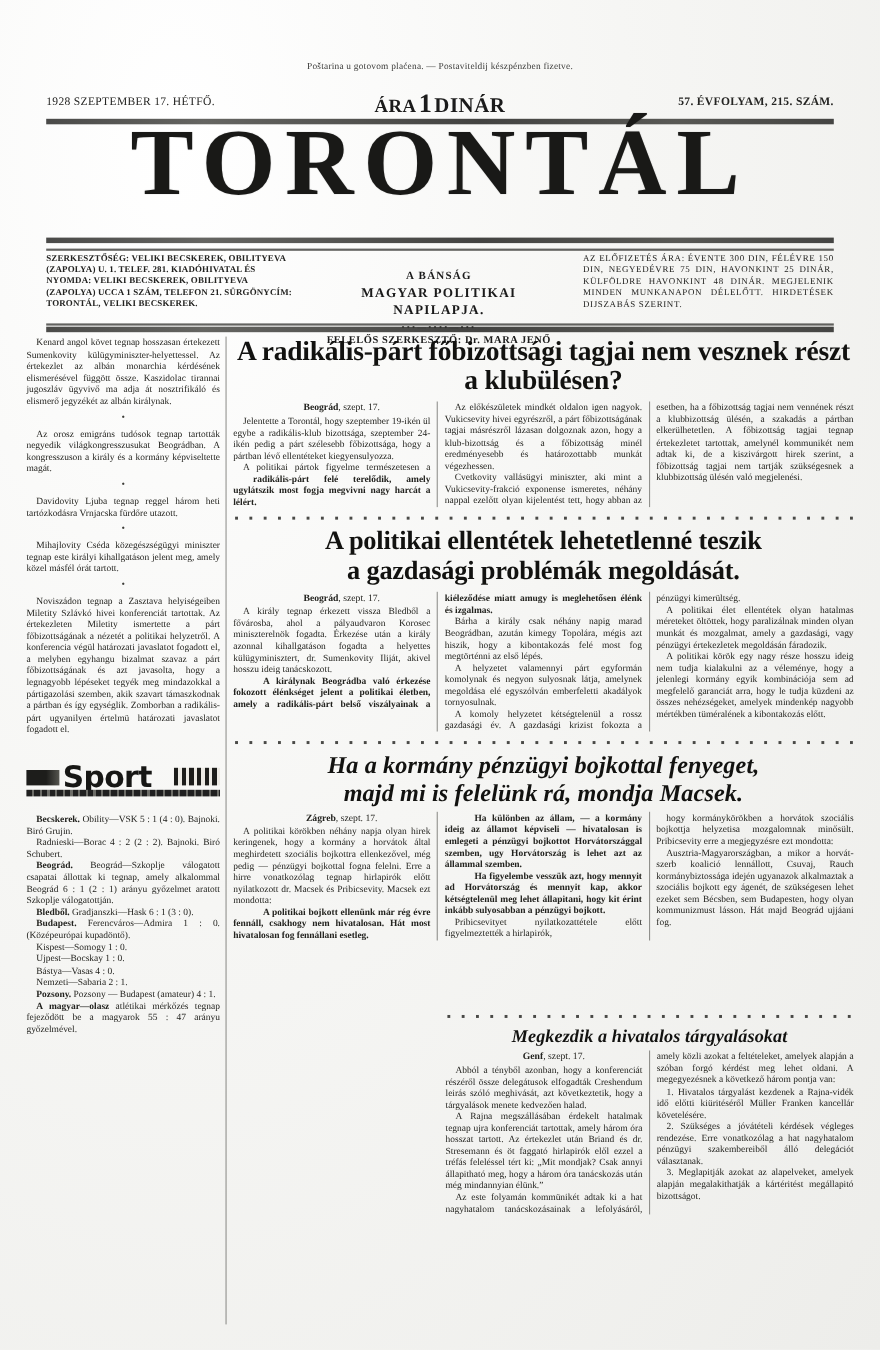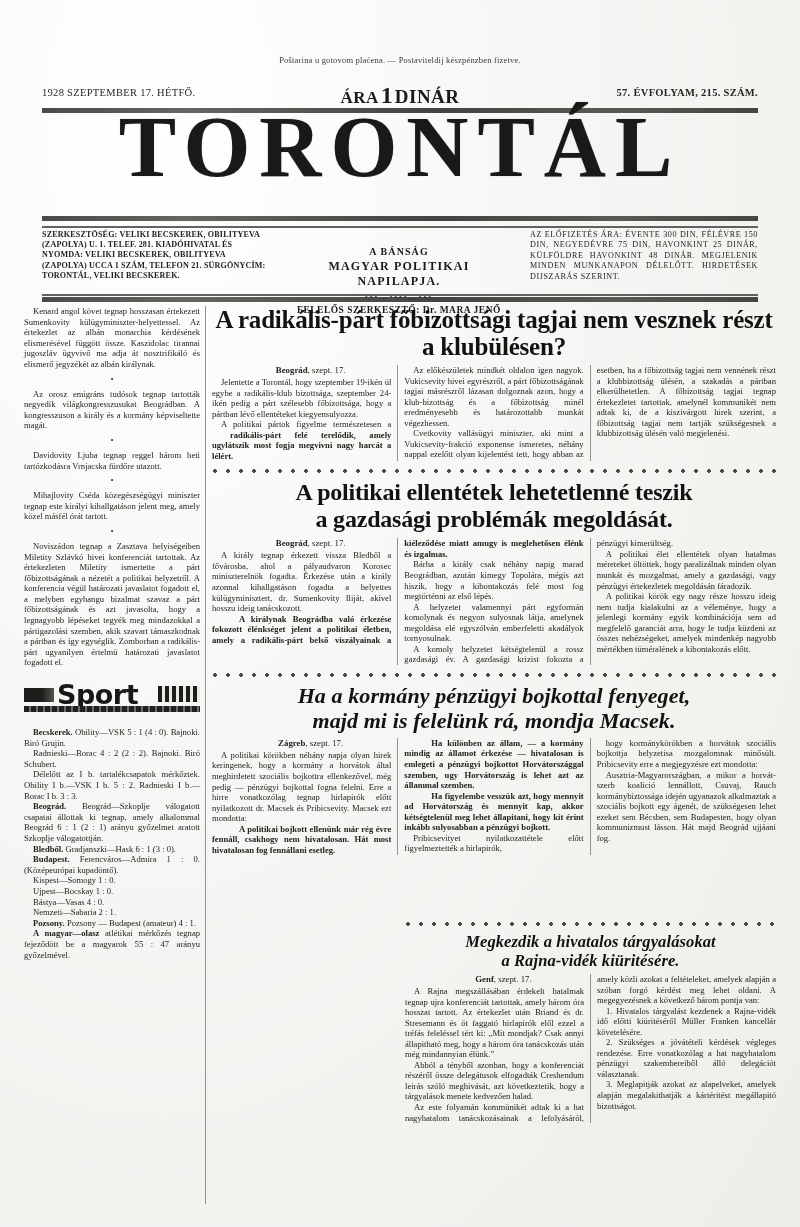--- a/index.html
+++ b/index.html
@@ -59,21 +59,21 @@
   
   .body-area{position:absolute;top:306px;left:24px;width:752px;height:900px;}
   .leftcol{position:absolute;left:0;top:0;width:176px;height:898px;padding-right:9px;}
   .vline{position:absolute;top:0;width:1px;height:898px;background:#40403c;opacity:.55;}
   .mainzone{position:absolute;left:188px;top:0;width:564px;}
 
   .brief{font-size:8.6px;line-height:10.6px;text-align:justify;text-indent:9px;margin:0 0 2px;color:#23231f;}
   .dot-sep{text-align:center;font-size:9px;line-height:10px;margin:4px 0 5px;color:#3b3b37;}
 
   
-  .sport-banner{position:relative;height:40px;margin:12px 0 7px;}
+  .sport-banner{position:relative;height:40px;margin:24px 0 7px;}
   .sport-banner .bar{position:absolute;left:0;top:26px;width:100%;height:6px;
     background:repeating-linear-gradient(90deg,#202020 0 5px,#6d6d68 5px 7px);}
   .sport-banner .word{position:absolute;left:33px;top:-1px;font-size:27px;font-weight:bold;
     font-family:"DejaVu Sans",sans-serif;letter-spacing:-.5px;color:#171715;}
   .sport-banner .lft{position:absolute;left:0;top:8px;width:30px;height:14px;
     background:linear-gradient(90deg,#1d1d1b 60%,#55554f);}
   .sport-banner .rgt{position:absolute;right:0;top:6px;width:42px;height:16px;
     background:repeating-linear-gradient(90deg,#1d1d1b 0 4px,#eceae4 4px 7px);}
 
   .sp{font-size:8.6px;line-height:10.6px;text-align:justify;text-indent:9px;margin:0;color:#23231f;}
@@ -153,21 +153,20 @@
         </div>
       <div class="sport-banner">
         <div class="lft"></div>
         <div class="rgt"></div>
         <div class="word">Sport</div>
         <div class="bar"></div>
       </div>
       <div id="sportlist">
           <p class="sp"><b>Becskerek.</b> Obility—VSK 5 : 1 (4 : 0). Bajnoki. Biró Grujin.</p>
           <p class="sp">Radnieski—Borac 4 : 2 (2 : 2). Bajnoki. Biró Schubert.</p>
-          <p class="sp">Délelőtt az I b. tartalékcsapatok mérkőztek. Obility I b.—VSK I b. 5 : 2. Radnieski I b.—Borac I b. 3 : 3.</p>
           <p class="sp"><b>Beográd.</b> Beográd—Szkoplje válogatott csapatai állottak ki tegnap, amely alkalommal Beográd 6 : 1 (2 : 1) arányu győzelmet aratott Szkoplje válogatottján.</p>
           <p class="sp"><b>Bledből.</b> Gradjanszki—Hask 6 : 1 (3 : 0).</p>
           <p class="sp"><b>Budapest.</b> Ferencváros—Admira 1 : 0. (Középeurópai kupadöntő).</p>
           <p class="sp">Kispest—Somogy 1 : 0.</p>
           <p class="sp">Ujpest—Bocskay 1 : 0.</p>
           <p class="sp">Bástya—Vasas 4 : 0.</p>
           <p class="sp">Nemzeti—Sabaria 2 : 1.</p>
           <p class="sp"><b>Pozsony.</b> Pozsony — Budapest (amateur) 4 : 1.</p>
           <p class="sp"><b>A magyar—olasz</b> atlétikai mérkőzés tegnap fejeződött be a magyarok 55 : 47 arányu győzelmével.</p>
         </div>
@@ -207,37 +206,36 @@
 
       <div class="orn-rule"></div>
 
       <div class="art">
         <div class="hl h3">Ha a kormány pénzügyi bojkottal fenyeget,</div>
         <div class="hl h3">majd mi is felelünk rá, mondja Macsek.</div>
         <div class="cols3" id="art3cols">
             <p class="p dateline"><b>Zágreb</b>, szept. 17.</p>
             <p class="p">A politikai körökben néhány napja olyan hirek keringenek, hogy a kormány a horvátok által meghirdetett szociális bojkottra ellenkezővel, még pedig — pénzügyi bojkottal fogna felelni. Erre a hirre vonatkozólag tegnap hirlapirók előtt nyilatkozott dr. Macsek és Pribicsevity. Macsek ezt mondotta:</p>
             <p class="p"><b>A politikai bojkott ellenünk már rég évre fennáll, csakhogy nem hivatalosan. Hát most hivatalosan fog fennállani esetleg.</b></p>
-            <p class="p"><b>Ha különben az állam, — a kormány mindig az államot érkezése — hivatalosan is emlegeti a pénzügyi bojkottot Horvátországgal szemben, ugy Horvátország is lehet azt az állammal szemben.</b></p>
+            <p class="p"><b>Ha különben az állam, — a kormány ideig az államot képviseli — hivatalosan is emlegeti a pénzügyi bojkottot Horvátországgal szemben, ugy Horvátország is lehet azt az állammal szemben.</b></p>
             <p class="p"><b>Ha figyelembe vesszük azt, hogy mennyit ad Horvátország és mennyit kap, akkor kétségtelenül meg lehet állapitani, hogy kit érint inkább sulyosabban a pénzügyi bojkott.</b></p>
             <p class="p">Pribicsevityet nyilatkozattétele előtt figyelmeztették a hirlapirók,</p>
             <p class="p">hogy kormánykörökben a horvátok szociális bojkottja helyzetisa mozgalomnak minősült. Pribicsevity erre a megjegyzésre ezt mondotta:</p>
             <p class="p">Ausztria-Magyarországban, a mikor a horvát-szerb koalició lennállott, Csuvaj, Rauch kormánybiztossága idején ugyanazok alkalmaztak a szociális bojkott egy ágenét, de szükségesen lehet ezeket sem Bécsben, sem Budapesten, hogy olyan kommunizmust lásson. Hát majd Beográd ujjáani fog.</p>
           </div>
       </div>
     </div>
 
     <div class="right-stack">
       <div class="orn-rule"></div>
       <div class="hl h4">Megkezdik a hivatalos tárgyalásokat</div>
-      <div class="hl h4">a Rajna-vidék kiüritésére.</div>
       <div class="cols2" id="art4cols">
           <p class="p dateline"><b>Genf</b>, szept. 17.</p>
+          <p class="p">Abból a tényből azonban, hogy a konferenciát részéről össze delegátusok elfogadták Creshendum leirás szóló meghivását, azt következtetik, hogy a tárgyalások menete kedvezően halad.</p>
           <p class="p">A Rajna megszállásában érdekelt hatalmak tegnap ujra konferenciát tartottak, amely három óra hosszat tartott. Az értekezlet után Briand és dr. Stresemann és öt faggató hirlapirók elől ezzel a tréfás feleléssel tért ki: „Mit mondjak? Csak annyi állapitható meg, hogy a három óra tanácskozás után még mindannyian élünk.”</p>
-          <p class="p">Abból a tényből azonban, hogy a konferenciát részéről össze delegátusok elfogadták Creshendum leirás szóló meghivását, azt következtetik, hogy a tárgyalások menete kedvezően halad.</p>
           <p class="p">Az este folyamán kommünikét adtak ki a hat nagyhatalom tanácskozásainak a lefolyásáról, amely közli azokat a feltételeket, amelyek alapján a szóban forgó kérdést meg lehet oldani. A megegyezésnek a következő három pontja van:</p>
           <p class="p">1. Hivatalos tárgyalást kezdenek a Rajna-vidék idő előtti kiüritéséről Müller Franken kancellár követelésére.</p>
           <p class="p">2. Szükséges a jóvátételi kérdések végleges rendezése. Erre vonatkozólag a hat nagyhatalom pénzügyi szakembereiből álló delegációt választanak.</p>
           <p class="p">3. Meglapitják azokat az alapelveket, amelyek alapján megalakithatják a kártéritést megállapitó bizottságot.</p>
         </div>
     </div>
 
   </div>
 </div>
 

